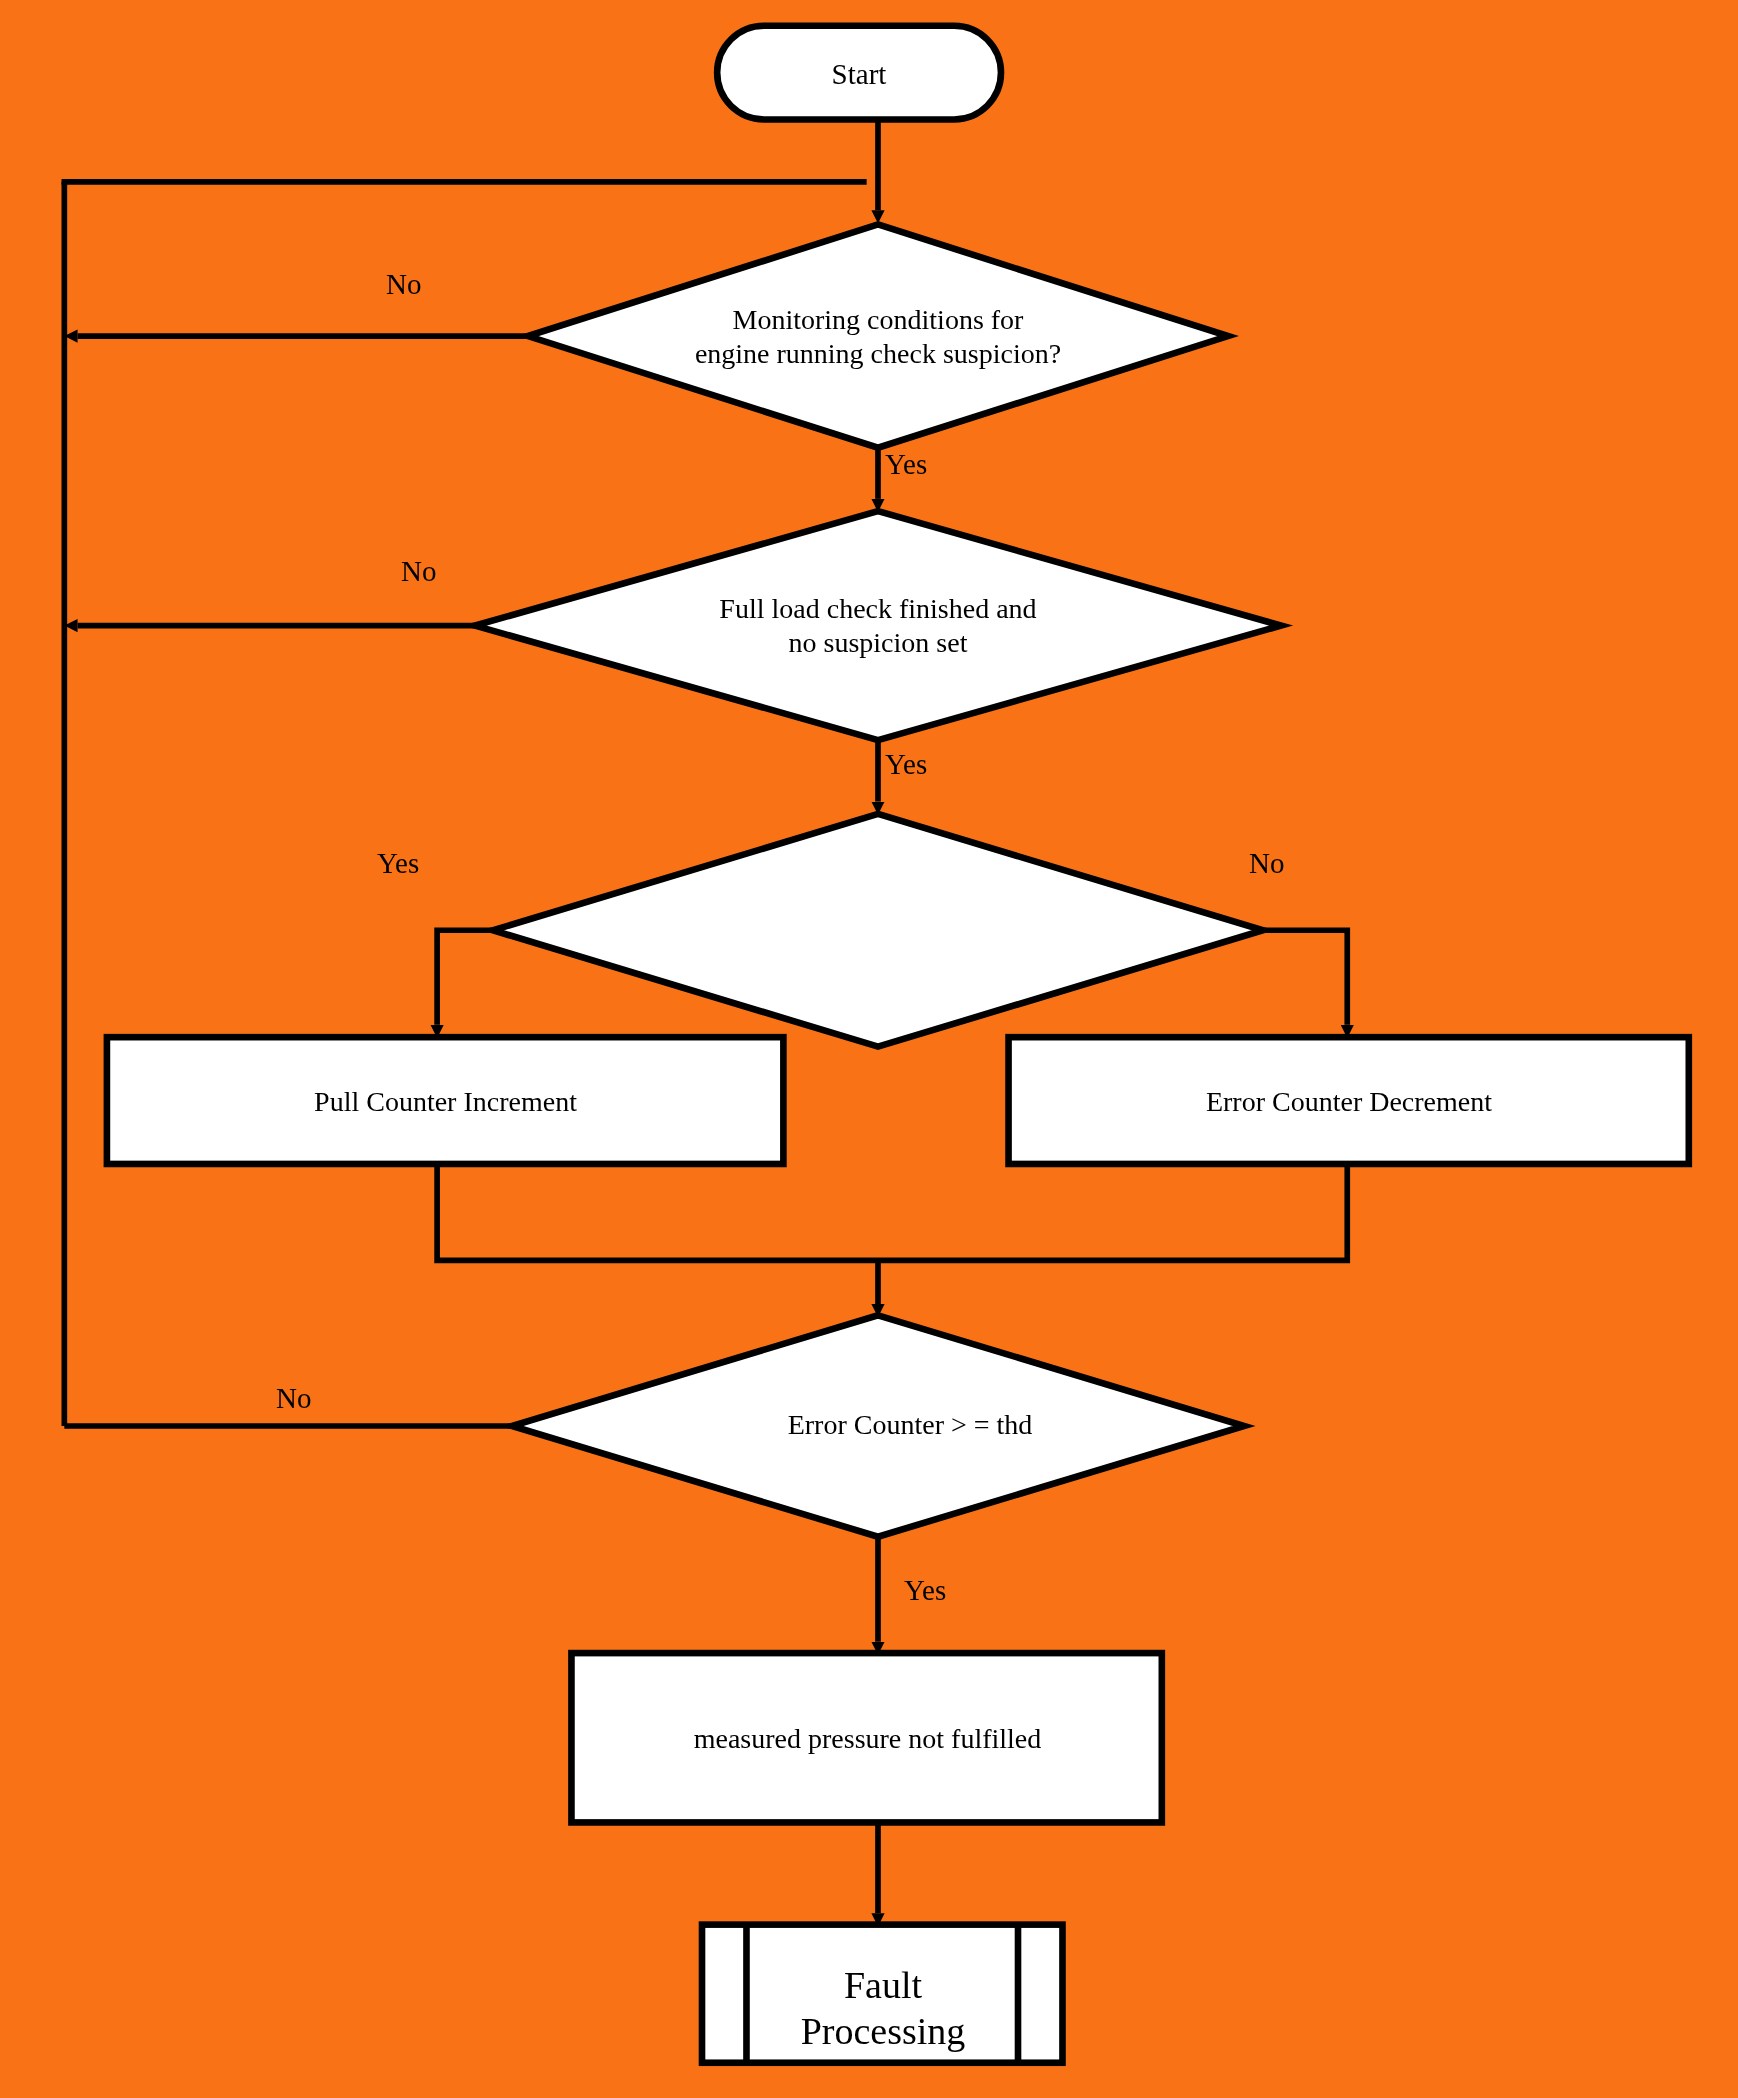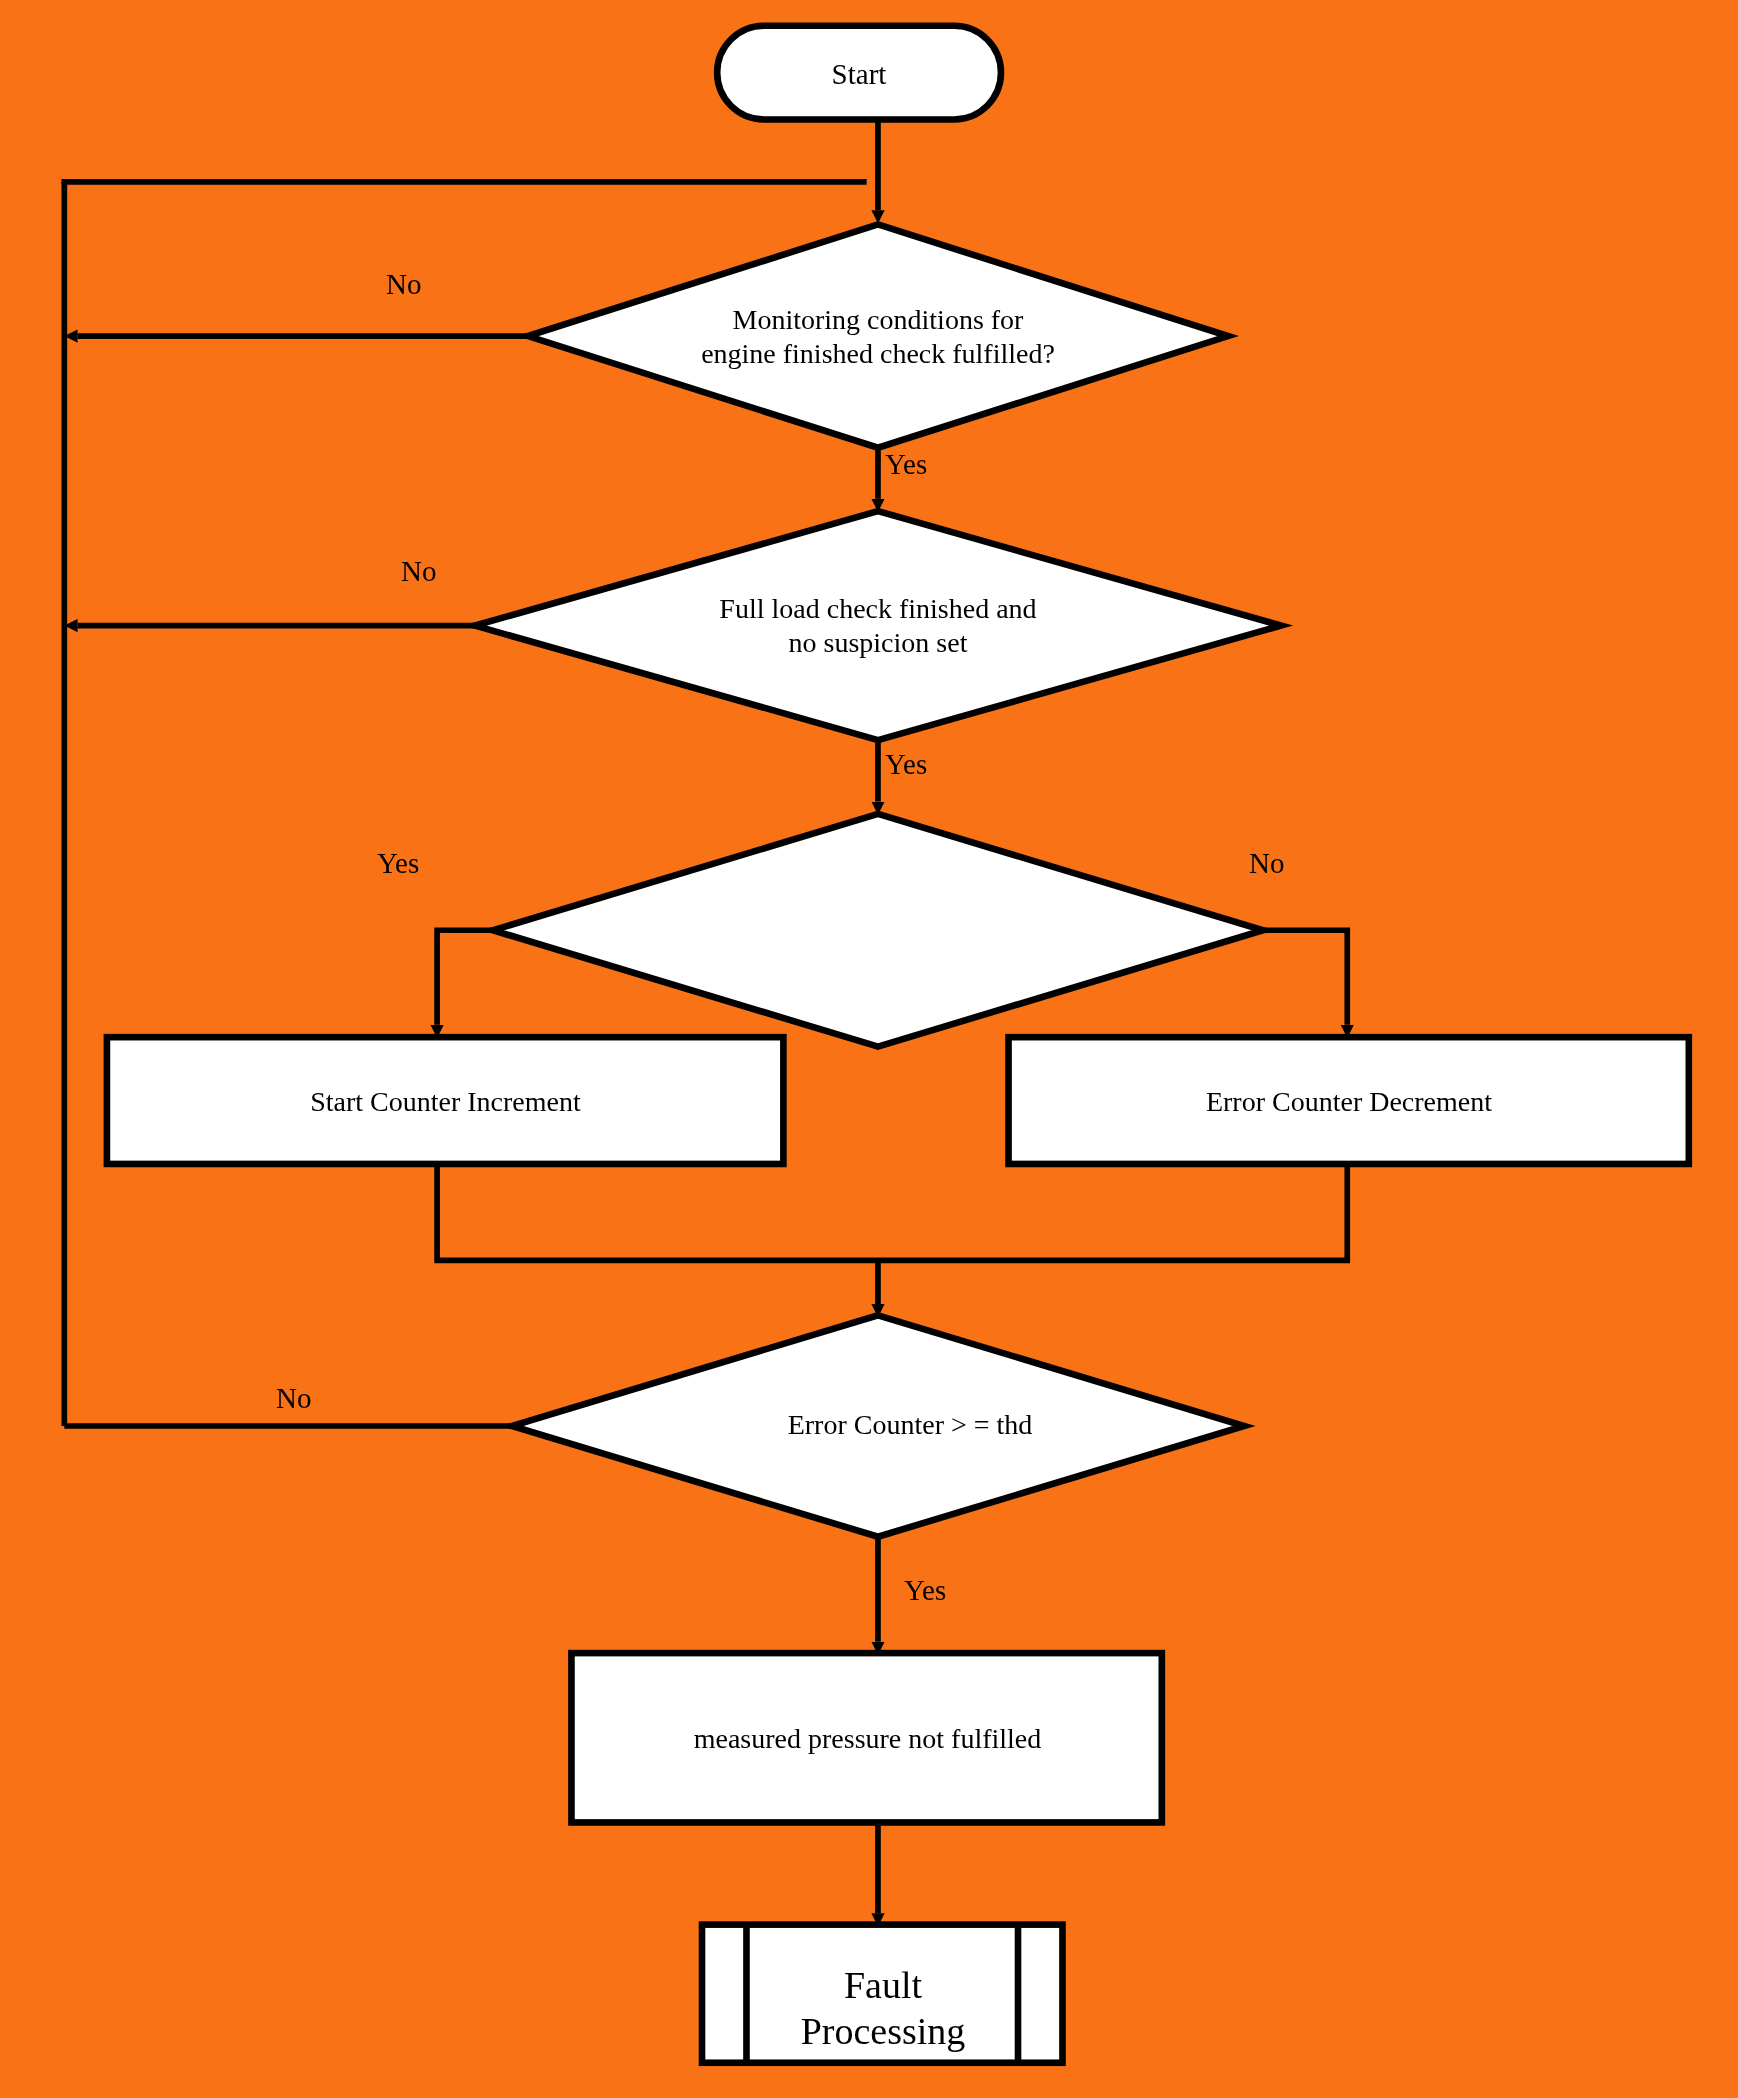--- a/index.html
+++ b/index.html
@@ -156,27 +156,27 @@
     </g>
 
     <g>
       <line x1="928" y1="1926" x2="928" y2="2022" stroke="#000000" stroke-width="6" marker-end="url(#arrowDown)"></line>
     </g>
   </svg>
 
   <div class="node-label t-start" style="left:717px; top:57px; width:284px;">Start</div>
 
   <div class="node-label t-decision" style="left:575px; top:303px; width:606px;">Monitoring  conditions for
-engine finished check fulfilled?</div>
+engine running check suspicion?</div>
 
   <div class="node-label t-decision" style="left:575px; top:592px; width:606px;">Full load check finished and
 no suspicion set</div>
 
 
-  <div class="node-label t-process" style="left:107px; top:1085px; width:677px;">Start Counter Increment</div>
+  <div class="node-label t-process" style="left:107px; top:1085px; width:677px;">Pull Counter Increment</div>
 
   <div class="node-label t-process" style="left:1009px; top:1085px; width:680px;">Error Counter Decrement</div>
 
   <div class="node-label t-decision" style="left:607px; top:1408px; width:606px;">Error Counter &gt; = thd</div>
 
   <div class="node-label t-process" style="left:572px; top:1722px; width:591px;">measured pressure not fulfilled</div>
 
   <div class="node-label t-predef" style="left:747px; top:1962px; width:272px;">Fault
 Processing</div>
 

